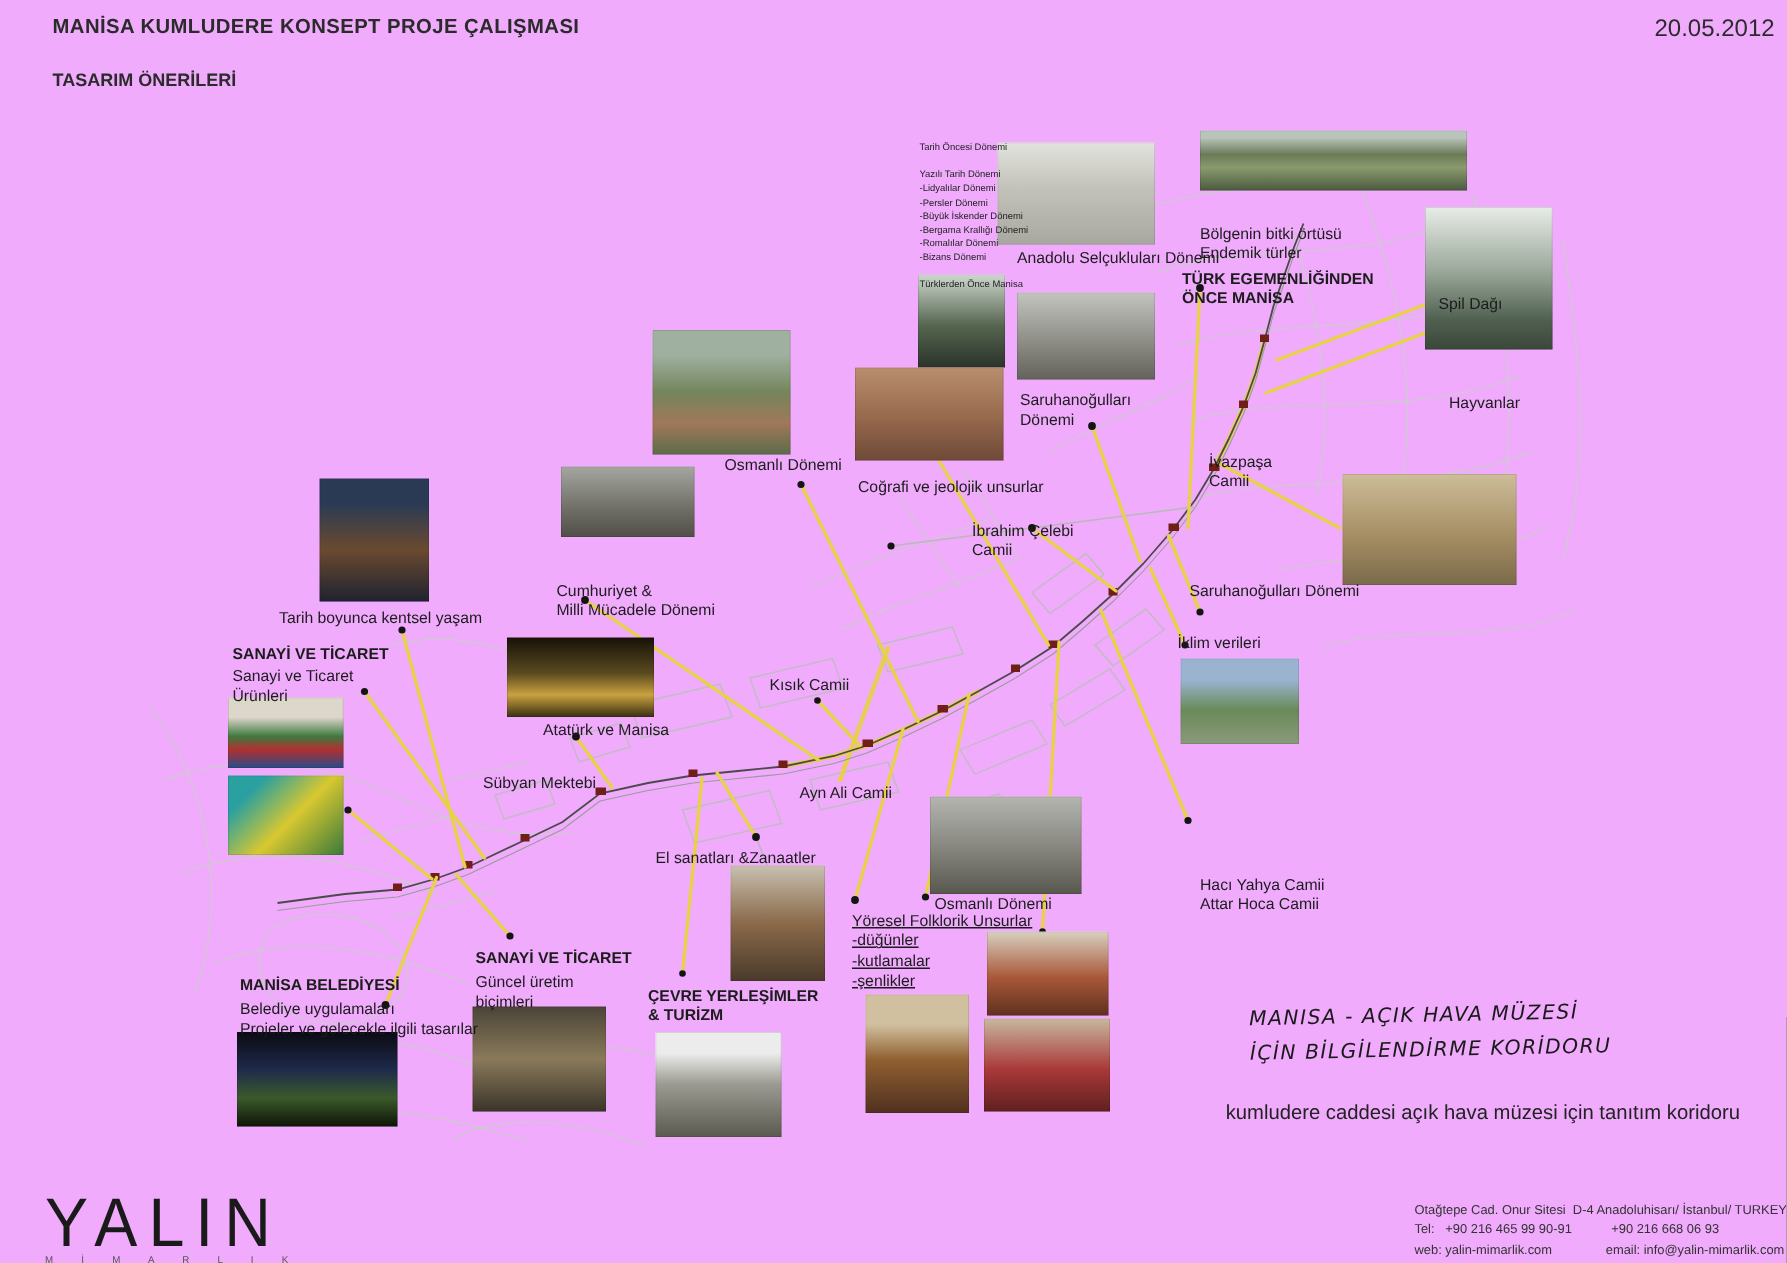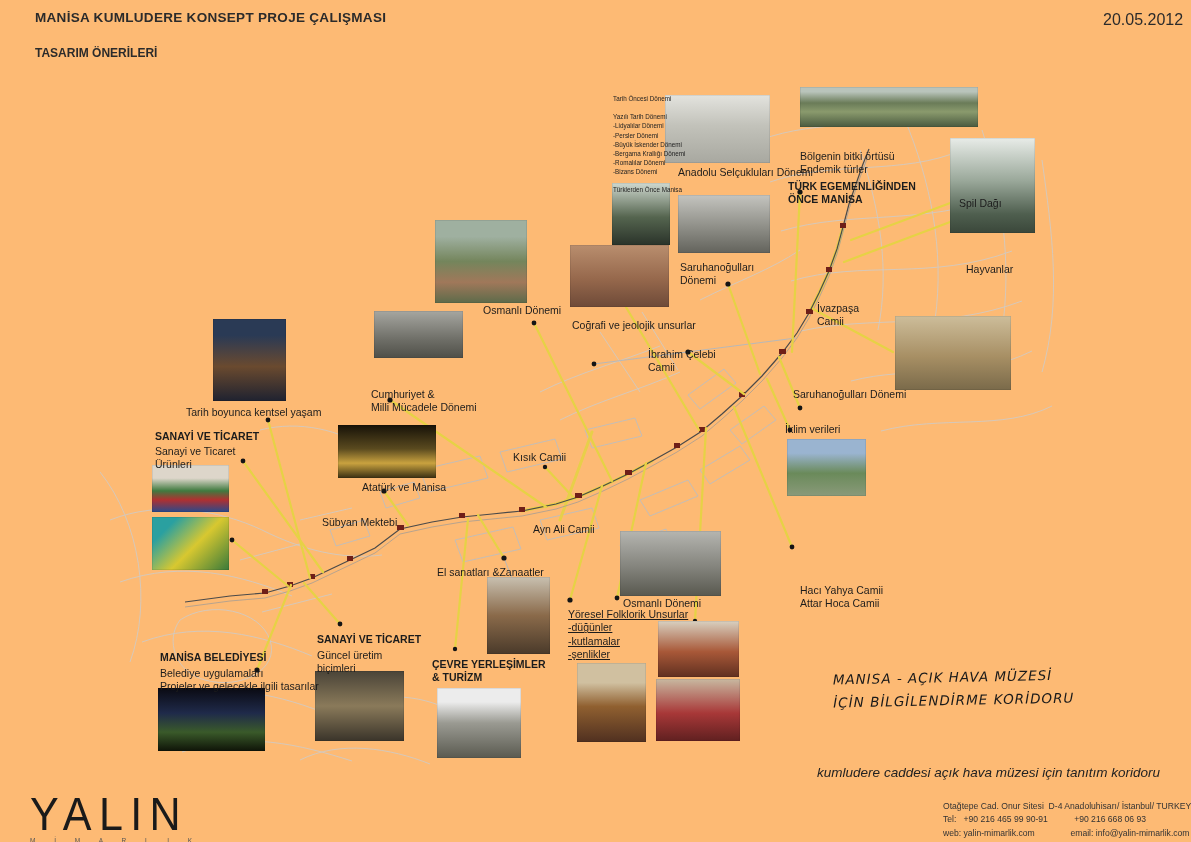--- a/index.html
+++ b/index.html
@@ -1,16 +1,16 @@
 <!DOCTYPE html>
 <html><head>
 <meta charset="utf-8">
 <style>
   html,body{margin:0;padding:0;background:#888;}
-  #board{position:relative;width:1191px;height:842px;background:#fdba74;overflow:hidden;
+  #board{position:relative;width:1191px;height:842px;background:#f0abfc;overflow:hidden;
          font-family:"Liberation Sans","DejaVu Sans",sans-serif;color:#1c1c1c;margin:0 auto;}
   .abs{position:absolute;}
   
   .title{font-size:13.5px;font-weight:bold;letter-spacing:.3px;color:#2b2b2b;}
   .subtitle{font-size:12px;font-weight:bold;color:#2b2b2b;}
   .date{font-size:16px;color:#2b2b2b;}
   
   .lbl{font-size:10.5px;line-height:1.28;white-space:pre-line;color:#1c1c1c;z-index:30;}
   .lbl.bold{font-weight:bold;}
   .lbl.tiny{font-size:6.3px;line-height:1.45;color:#222;}
@@ -209,21 +209,21 @@
 Türklerden Önce Manisa</div>
   <div class="abs lbl" style="left:678px;top:166px;">Anadolu Selçukluları Dönemi</div>
   <div class="abs lbl bold" style="left:788px;top:180px;">TÜRK EGEMENLİĞİNDEN
 ÖNCE MANİSA</div>
   <div class="abs lbl" style="left:800px;top:150px;">Bölgenin bitki örtüsü
 Endemik türler</div>
   <div class="abs lbl" style="left:959px;top:197px;">Spil Dağı</div>
   <div class="abs lbl" style="left:966px;top:215px;margin-top:48px;">Hayvanlar</div>
   <div class="abs lbl" style="left:680px;top:261px;">Saruhanoğulları
 Dönemi</div>
-  <div class="abs lbl" style="left:806px;top:302px;padding-left:11px;">İvazpaşa
+  <div class="abs lbl" style="left:806px;top:302px;">İvazpaşa
 Camii</div>
   <div class="abs lbl" style="left:483px;top:304px;">Osmanlı Dönemi</div>
   <div class="abs lbl" style="left:572px;top:319px;">Coğrafi ve jeolojik unsurlar</div>
   <div class="abs lbl" style="left:648px;top:348px;">İbrahim Çelebi
 Camii</div>
   <div class="abs lbl" style="left:371px;top:358px;margin-top:30px;">Cumhuriyet &amp;
 Milli Mücadele Dönemi</div>
   <div class="abs lbl" style="left:793px;top:388px;">Saruhanoğulları Dönemi</div>
   <div class="abs lbl" style="left:785px;top:423px;">İklim verileri</div>
   <div class="abs lbl" style="left:186px;top:406px;">Tarih boyunca kentsel yaşam</div>
@@ -247,21 +247,21 @@
 Projeler ve gelecekle ilgili tasarılar</div>
   <div class="abs lbl bold" style="left:317px;top:633px;">SANAYİ VE TİCARET</div>
   <div class="abs lbl" style="left:317px;top:649px;">Güncel üretim
 biçimleri</div>
   <div class="abs lbl bold" style="left:432px;top:658px;">ÇEVRE YERLEŞİMLER
 &amp; TURİZM</div>
 
   <div class="abs hand" style="left:833px;top:666px;">MANISA - AÇIK HAVA MÜZESİ
 İÇİN BİLGİLENDİRME KORİDORU</div>
 
-  <div class="abs tagline" style="left:660px;top:765px;font-style:italic;">kumludere caddesi açık hava müzesi için tanıtım koridoru</div>
+  <div class="abs tagline" style="left:660px;top:734px;">kumludere caddesi açık hava müzesi için tanıtım koridoru</div>
   <div class="abs" style="left:943px;top:800px;">
     <div class="contact">Otağtepe Cad. Onur Sitesi  D-4 Anadoluhisarı/ İstanbul/ TURKEY</div>
     <div class="contact">Tel:   +90 216 465 99 90-91           +90 216 668 06 93</div>
     <div class="contact">web: yalin-mimarlik.com               email: info@yalin-mimarlik.com</div>
   </div>
   <div class="abs" style="left:30px;top:789px;">
     <div class="logo-name">YALIN</div>
     <div class="logo-sub">M İ M A R L I K</div>
   </div>
 

